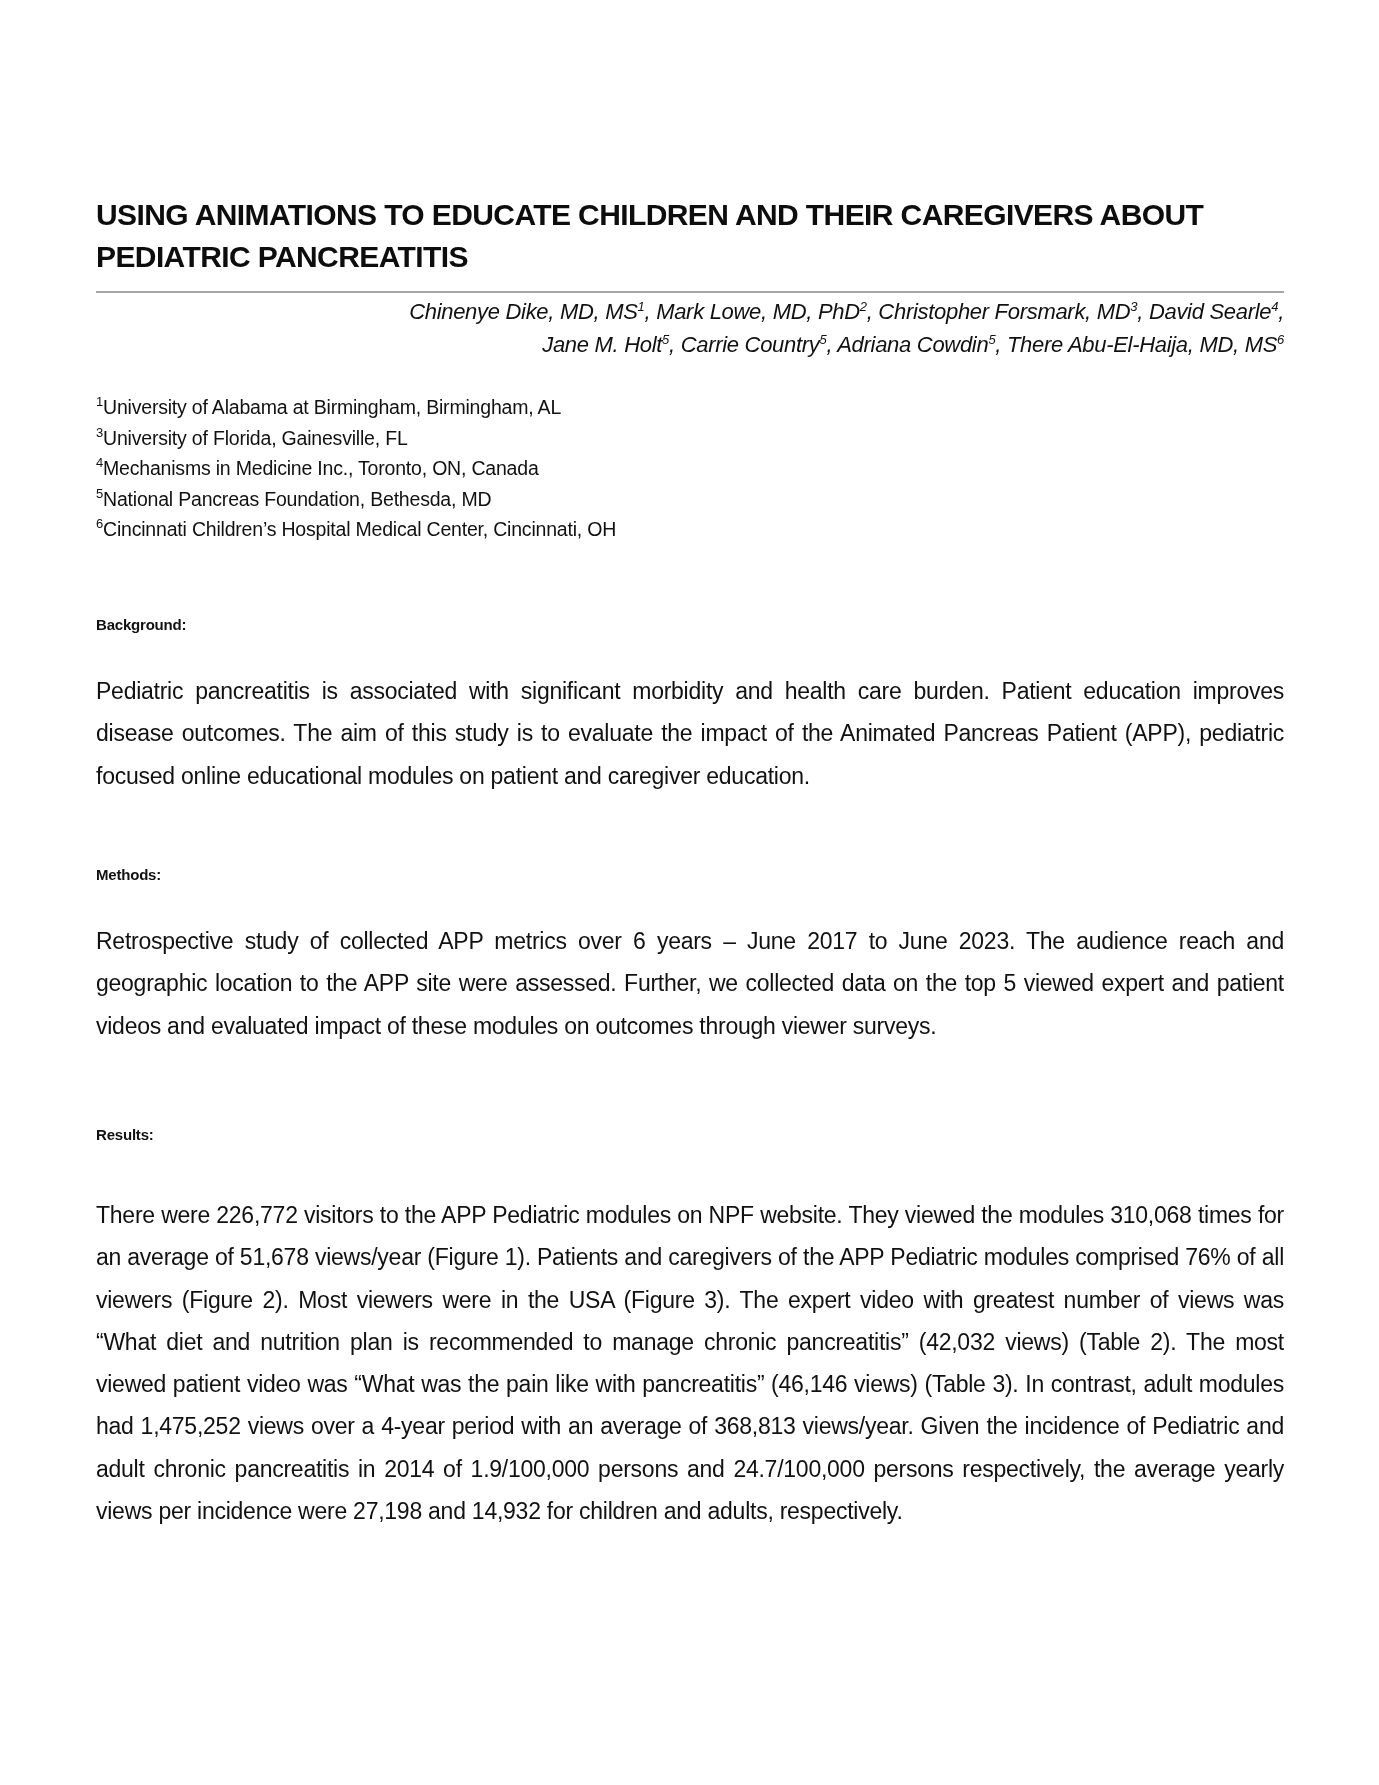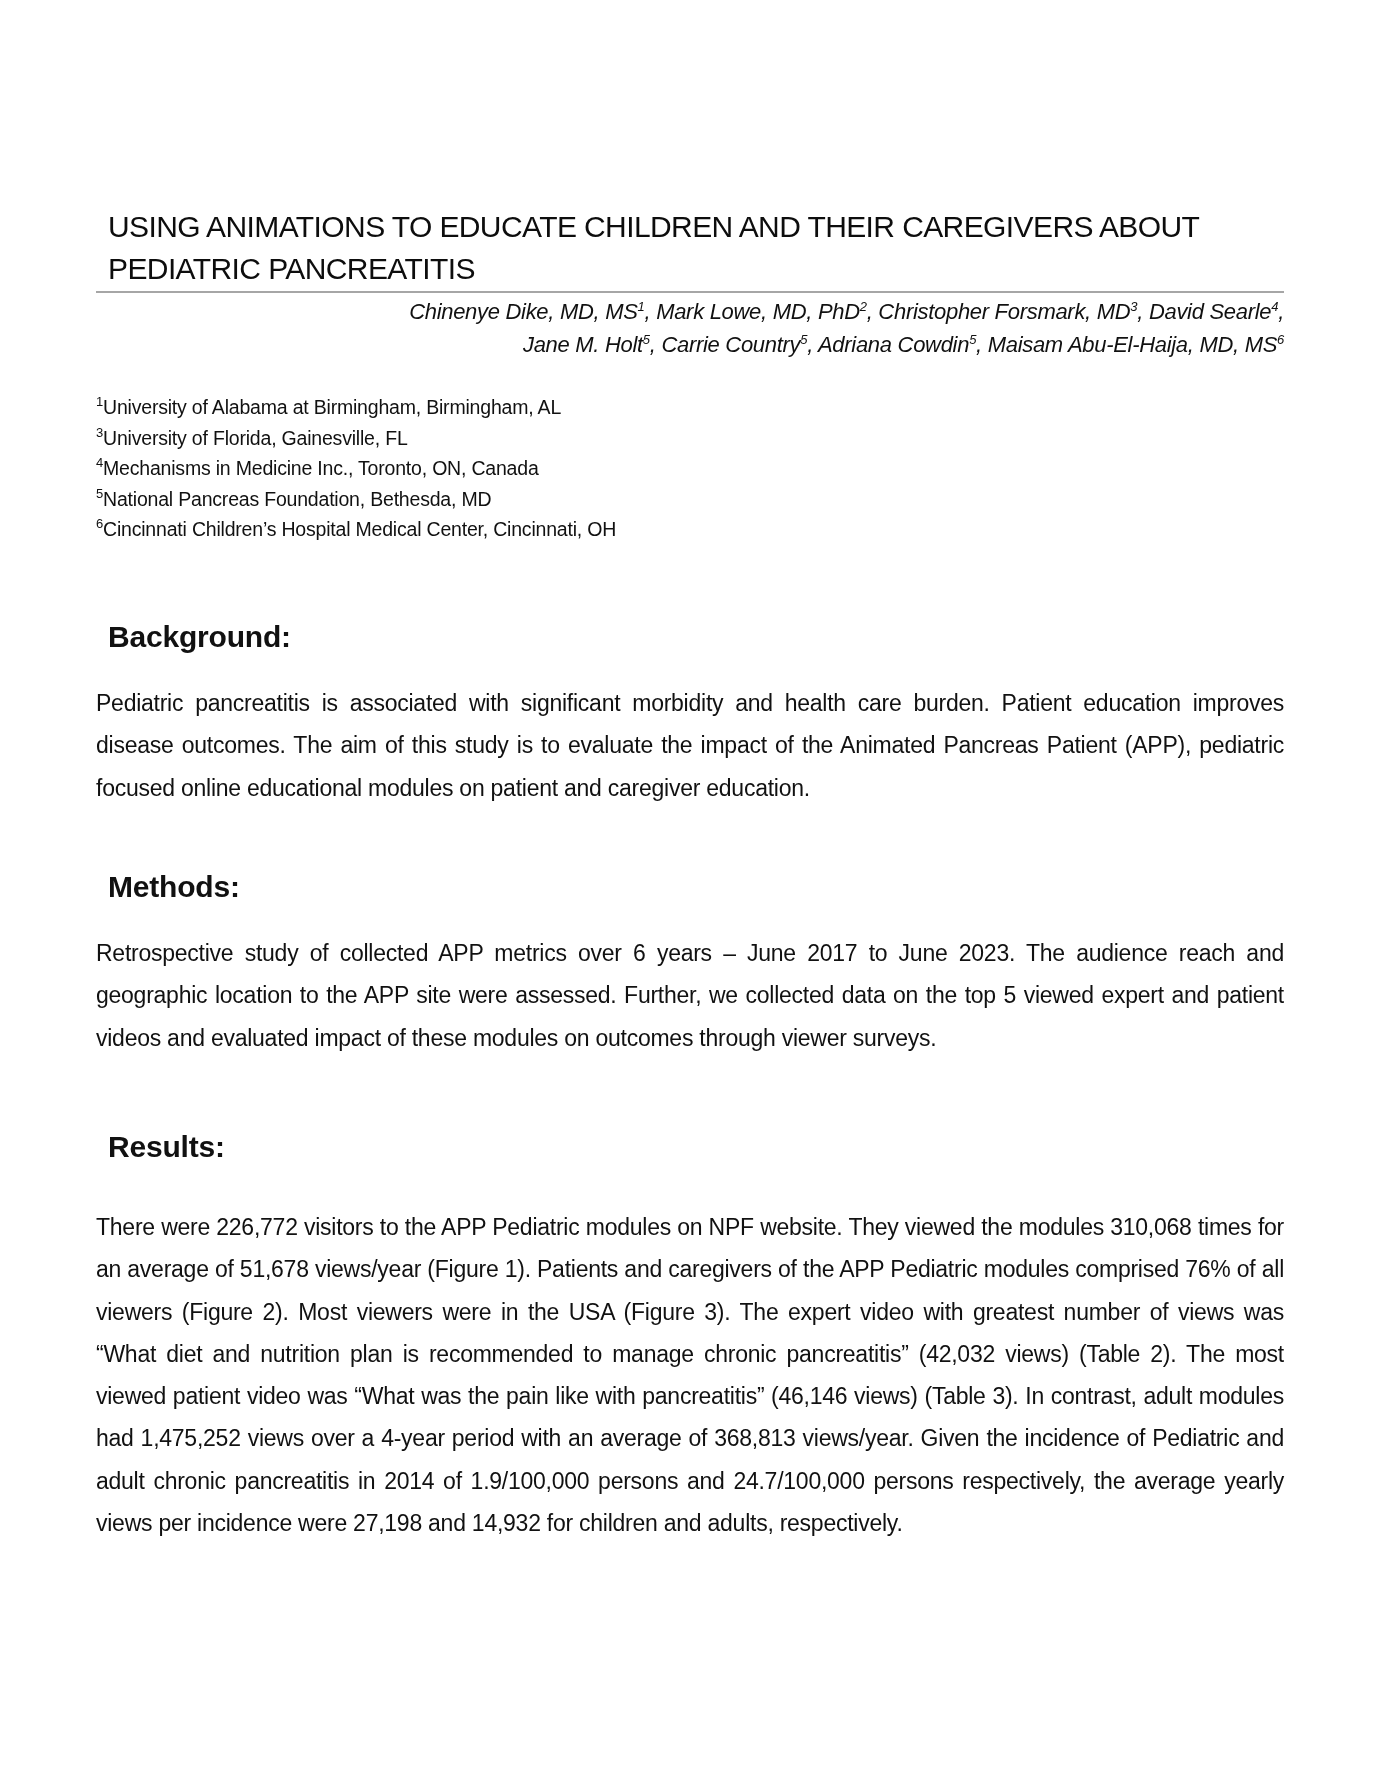--- a/index.html
+++ b/index.html
@@ -19,26 +19,26 @@
       position: absolute;
       left: 96px;
       top: 0;
       width: 1188px;
     }
     .title {
       position: absolute;
       top: 194px;
       left: 0;
       width: 1188px;
-      font-weight: normal;
+      font-weight: bold;
       font-size: 30px;
       line-height: 42px;
       letter-spacing: -0.6px;
       color: #0d0d0d;
-      margin: 12px;
+      margin: 0;
     }
     .rule {
       position: absolute;
       top: 291px;
       left: 0;
       width: 1188px;
       height: 0;
       border-top: 2px solid #a6a6a6;
     }
     .authors {
@@ -70,23 +70,23 @@
       display: block;
       white-space: nowrap;
     }
     .section {
       position: absolute;
       left: 0;
       width: 1188px;
     }
     .section-heading {
       font-weight: bold;
-      font-size: 30px;
+      font-size: 15px;
       line-height: 30px;
-      margin: 12px;
+      margin: 0;
       letter-spacing: -0.2px;
     }
     .section-body {
       margin: 0;
       font-size: 23px;
       line-height: 42.3px;
       text-align: justify;
       letter-spacing: -0.25px;
     }
     #sec-background { top: 610px; }
@@ -100,21 +100,21 @@
 <body>
 
 <div class="page">
 
   <h1 class="title">USING ANIMATIONS TO EDUCATE CHILDREN AND THEIR CAREGIVERS ABOUT PEDIATRIC PANCREATITIS</h1>
 
   <div class="rule"></div>
 
   <div class="authors">
     <span><span>Chinenye Dike, MD, MS</span><sup>1</sup><span>, </span></span><span><span>Mark Lowe, MD, PhD</span><sup>2</sup><span>, </span></span><span><span>Christopher Forsmark, MD</span><sup>3</sup><span>, </span></span><span><span>David Searle</span><sup>4</sup><span>,</span></span><br>
-    <span><span>Jane M. Holt</span><sup>5</sup><span>, </span></span><span><span>Carrie Country</span><sup>5</sup><span>, </span></span><span><span>Adriana Cowdin</span><sup>5</sup><span>, </span></span><span><span>Maisam Abu-El-Haija, MD, MS</span><sup>6</sup><span></span></span>
+    <span><span>Jane M. Holt</span><sup>5</sup><span>, </span></span><span><span>Carrie Country</span><sup>5</sup><span>, </span></span><span><span>Adriana Cowdin</span><sup>5</sup><span>, </span></span><span><span>There Abu-El-Haija, MD, MS</span><sup>6</sup><span></span></span>
   </div>
 
   <div class="affiliations">
     <span class="affil"><sup>1</sup><span>University of Alabama at Birmingham, Birmingham, AL</span></span>
     <span class="affil"><sup>3</sup><span>University of Florida, Gainesville, FL</span></span>
     <span class="affil"><sup>4</sup><span>Mechanisms in Medicine Inc., Toronto, ON, Canada</span></span>
     <span class="affil"><sup>5</sup><span>National Pancreas Foundation, Bethesda, MD</span></span>
     <span class="affil"><sup>6</sup><span>Cincinnati Children’s Hospital Medical Center, Cincinnati, OH</span></span>
   </div>
 

